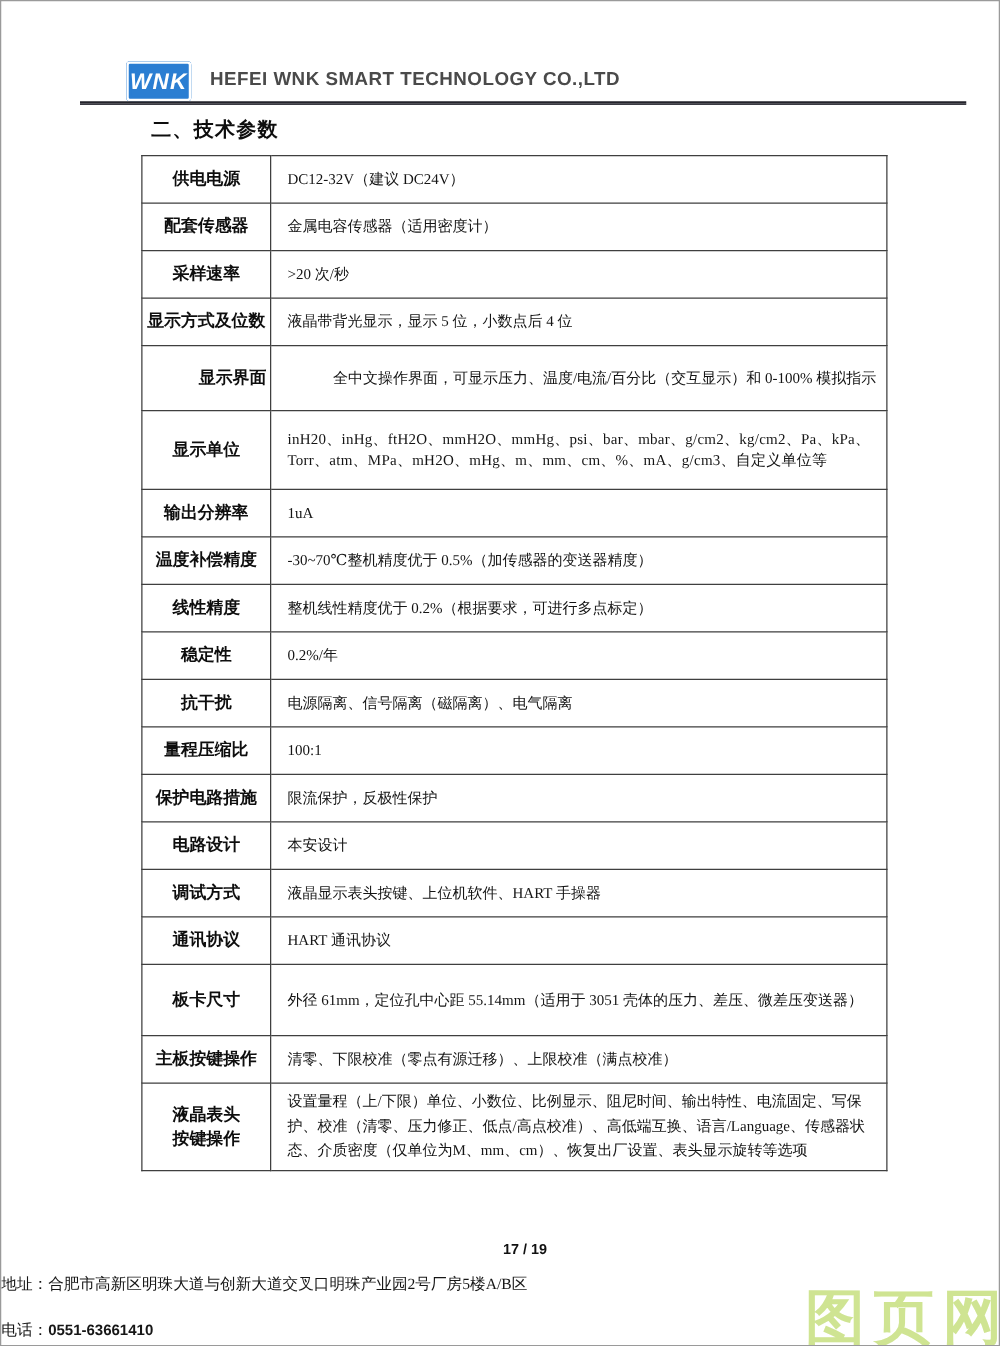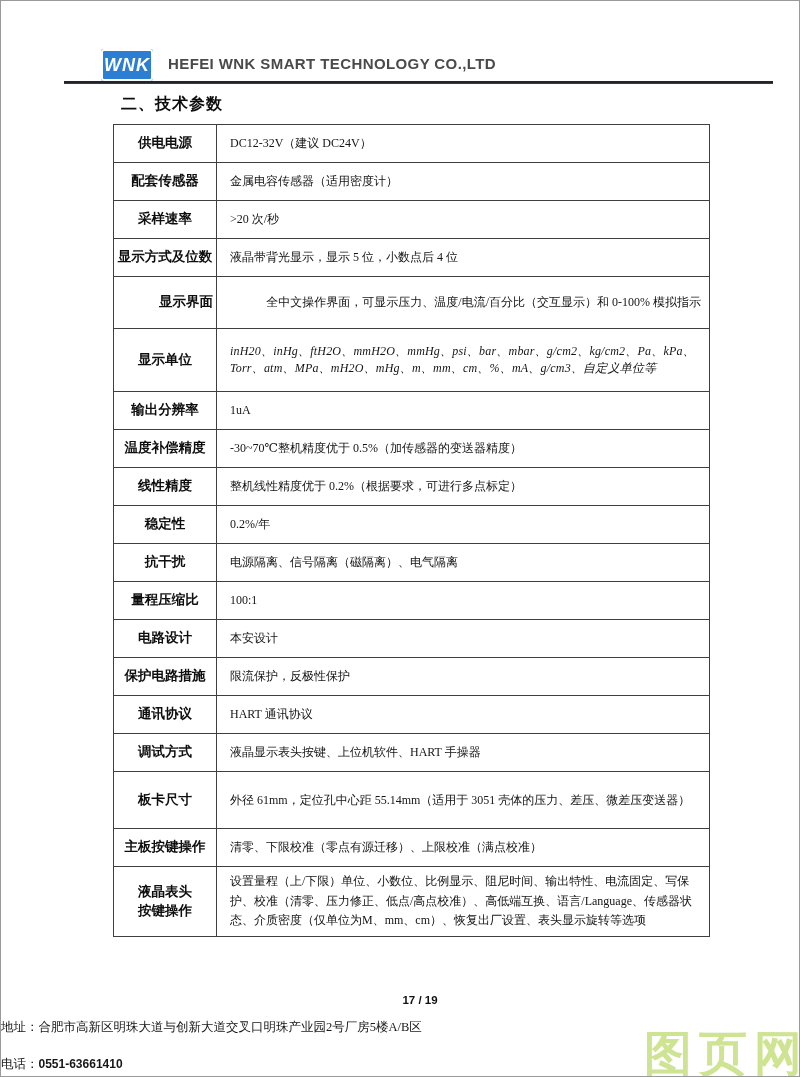--- a/index.html
+++ b/index.html
@@ -58,21 +58,21 @@
     padding:4px 3px; line-height:1.35;
   }
   td.value {
     font-size:12px; color:#141414;
     padding:4px 8px 4px 13px; line-height:1.6;
   }
   tr.h1  td { height:38px; }
   tr.h2  td { height:52px;text-align:right; }
   tr.h2 td.value { line-height:1.9; }
   tr.h3  td { height:63px; }
-  tr.h3 td.value { line-height:1.42; letter-spacing:0.2px;font-style:italic; }
+  tr.h3 td.value { line-height:1.42; letter-spacing:0.2px; }
   tr.h2b td { height:57px; }
   tr.h2b td.value { line-height:1.85; }
   tr.h3b td { height:70px; }
   tr.h3b td.value { line-height:1.62; }
   .two-line { display:inline-block; max-width:4.35em; }
   
   .page-number {
     position:absolute; top:993px; left:0; width:100%;
     text-align:center;
     font-family:"Liberation Sans","DejaVu Sans",sans-serif;
@@ -161,34 +161,34 @@
       </tr>
       <tr class="h1">
         <td class="label">抗干扰</td>
         <td class="value">电源隔离、信号隔离（磁隔离）、电气隔离</td>
       </tr>
       <tr class="h1">
         <td class="label">量程压缩比</td>
         <td class="value">100:1</td>
       </tr>
       <tr class="h1">
+        <td class="label">保护电路措施</td>
+        <td class="value">限流保护，反极性保护</td>
+      </tr>
+      <tr class="h1">
         <td class="label">电路设计</td>
         <td class="value">本安设计</td>
       </tr>
       <tr class="h1">
-        <td class="label">保护电路措施</td>
-        <td class="value">限流保护，反极性保护</td>
+        <td class="label">调试方式</td>
+        <td class="value">液晶显示表头按键、上位机软件、HART 手操器</td>
       </tr>
       <tr class="h1">
         <td class="label">通讯协议</td>
         <td class="value">HART 通讯协议</td>
-      </tr>
-      <tr class="h1">
-        <td class="label">调试方式</td>
-        <td class="value">液晶显示表头按键、上位机软件、HART 手操器</td>
       </tr>
       <tr class="h2b">
         <td class="label">板卡尺寸</td>
         <td class="value">外径 61mm，定位孔中心距 55.14mm（适用于 3051 壳体的压力、差压、微差压变送器）</td>
       </tr>
       <tr class="h1">
         <td class="label">主板按键操作</td>
         <td class="value">清零、下限校准（零点有源迁移）、上限校准（满点校准）</td>
       </tr>
       <tr class="h3b">

